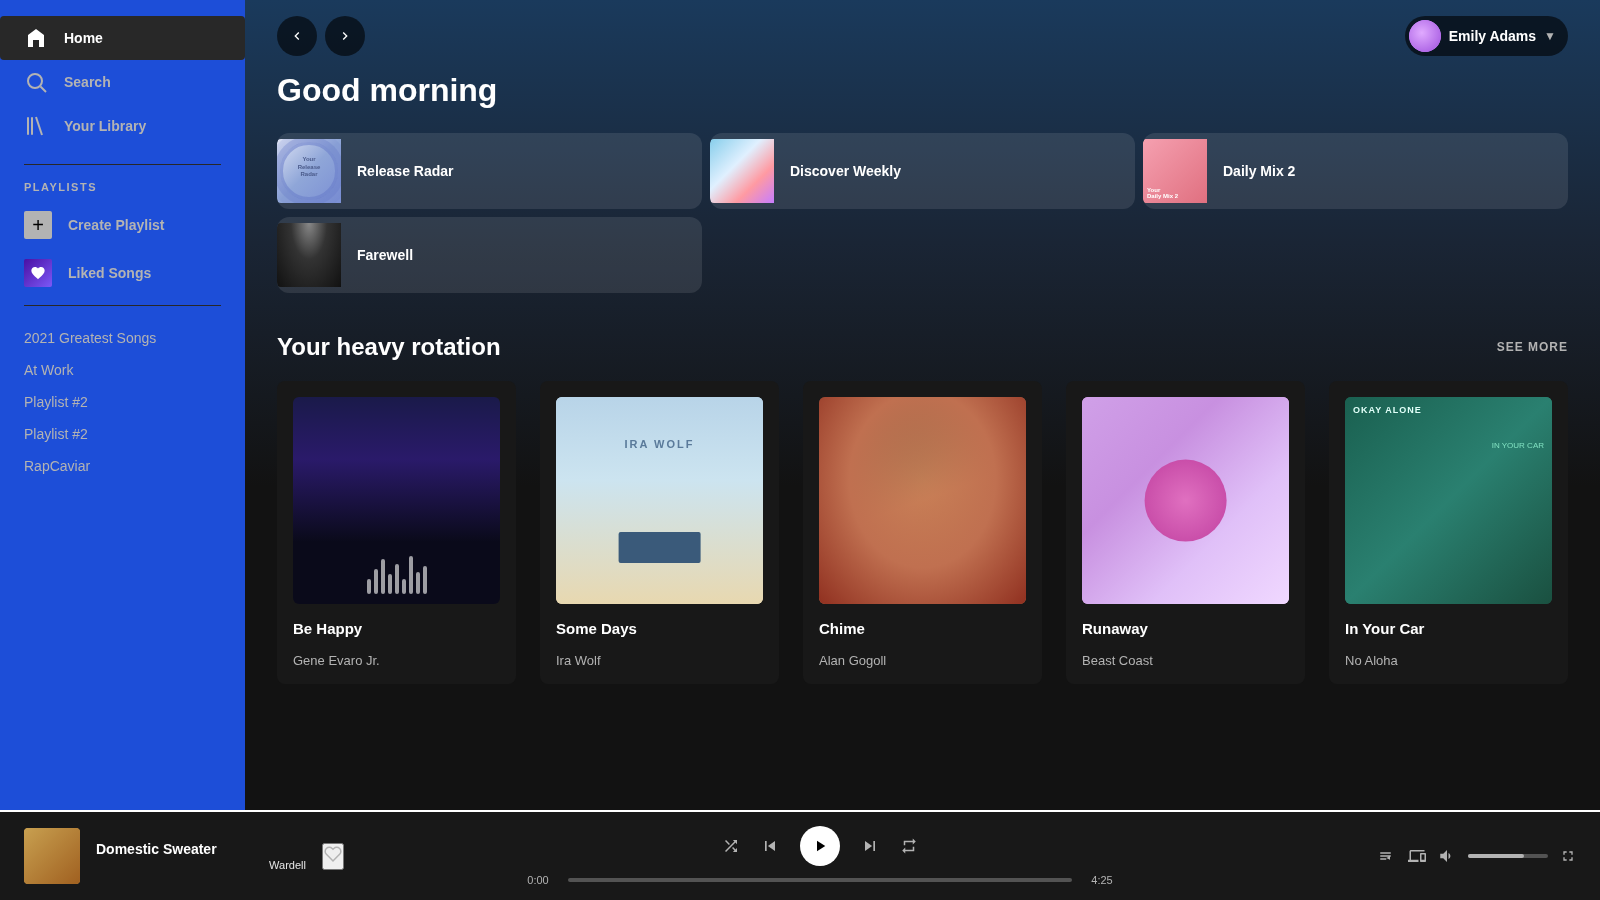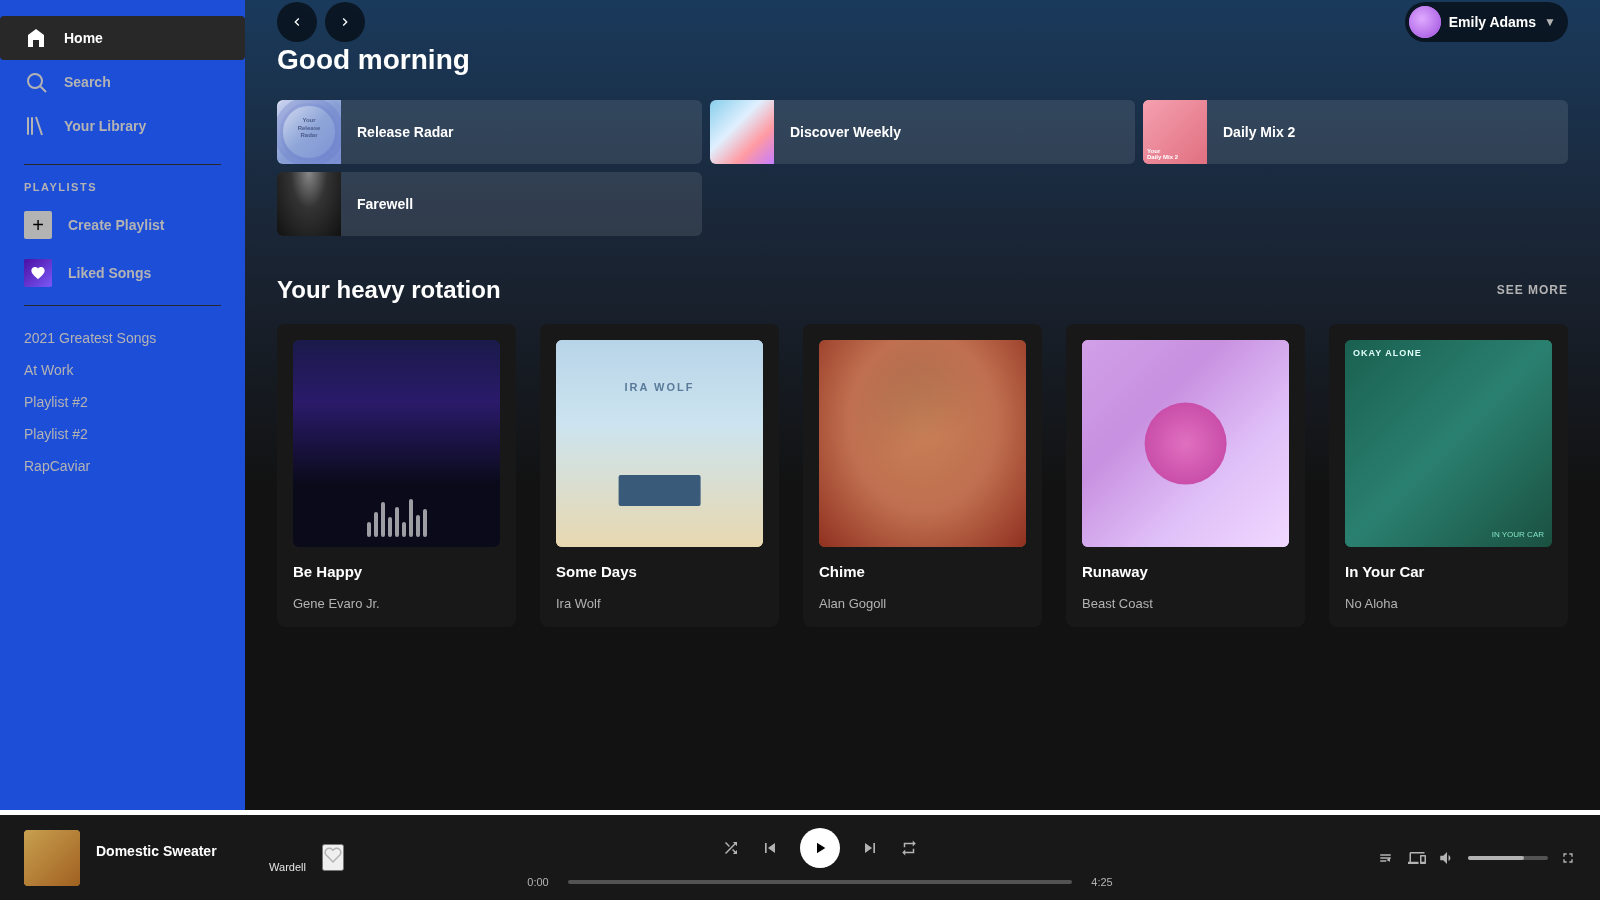--- a/index.html
+++ b/index.html
@@ -136,21 +136,21 @@
       flex: 1;
       background: linear-gradient(180deg, #1a3a5c 0%, #1a2535 30%, #121212 60%);
       overflow-y: auto;
       position: relative;
     }
 
     .top-bar {
       display: flex;
       align-items: center;
       justify-content: space-between;
-      padding: 2px 32px;
+      padding: 16px 32px;
       position: sticky;
       top: 0;
       z-index: 10;
       background: transparent;
     }
 
     .nav-arrows {
       display: flex;
       gap: 8px;
     }
@@ -208,43 +208,43 @@
     .dropdown-arrow {
       font-size: 12px;
       color: #b3b3b3;
     }
 
     .content-area {
       padding: 0 32px 32px;
     }
 
     .greeting {
-      font-size: 28px;
+      font-size: 32px;
       font-weight: 700;
       margin-bottom: 24px;
     }
 
     
     .quick-grid {
       display: grid;
       grid-template-columns: repeat(3, 1fr);
       gap: 8px;
       margin-bottom: 40px;
     }
 
     .quick-card {
       background: rgba(255,255,255,0.1);
-      border-radius: 6px;
+      border-radius: 12px;
       display: flex;
       align-items: center;
       gap: 0;
       cursor: pointer;
       overflow: hidden;
       transition: background 0.2s;
-      height: 64px;
+      height: 76px;
     }
 
     .quick-card-img {
       width: 64px;
       height: 64px;
       flex-shrink: 0;
       border-radius: 4px 0 0 4px;
       overflow: hidden;
     }
 
@@ -425,21 +425,21 @@
       width: 100%; height: 100%;
       position: relative;
       display: flex; align-items: center; justify-content: flex-end;
       padding: 8px;
     }
 
     
     .player-bar {
       height: 90px;
       background: #181818;
-      border-top: 5px solid #ffffff;
+      border-top: 2px solid #ffffff;
       display: flex;
       align-items: center;
       padding: 0 24px;
       flex-shrink: 0;
     }
 
     .player-left {
       display: flex;
       align-items: center;
       gap: 16px;
@@ -781,21 +781,21 @@
             </div>
           </div>
           <div class="rotation-title">Runaway</div>
           <div class="rotation-artist">Beast Coast</div>
         </div>
 
         <div class="rotation-card">
           <div class="rotation-img">
             <div class="art-in-your-car">
               <div style="position:absolute;top:0;left:0;right:0;bottom:0;background:linear-gradient(135deg,#1a6050,#2a8070,#1a5040);"></div>
-              <div style="position:absolute;top:8px;left:8px;right:8px;bottom:8px;display:flex;flex-direction:column;justify-content:space-between;gap:26px;">
+              <div style="position:absolute;top:8px;left:8px;right:8px;bottom:8px;display:flex;flex-direction:column;gap:26px;">
                 <div style="font-size:9px;font-weight:900;color:#e0fff8;letter-spacing:1px;">OKAY ALONE</div>
                 <div style="font-size:8px;color:#80e0c0;text-align:right;">IN YOUR CAR</div>
               </div>
             </div>
           </div>
           <div class="rotation-title">In Your Car</div>
           <div class="rotation-artist">No Aloha</div>
         </div>
       </div>
     </div>

